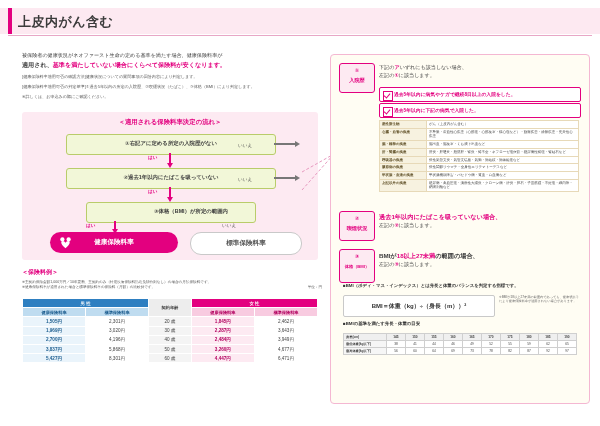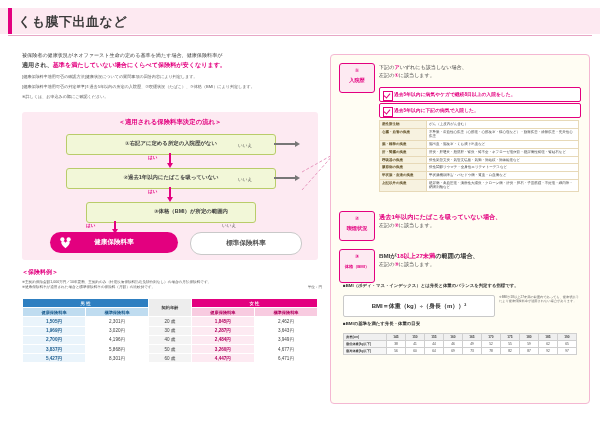--- a/index.html
+++ b/index.html
@@ -98,21 +98,21 @@
   .btable td.v{background:#fff;color:#444;}
 </style>
 </head>
 <body>
 
 <div class="page">
 
   <div class="title-bar">
     <div class="bg"></div>
     <div class="bar"></div>
-    <div class="txt">くも膜下出血など</div>
+    <div class="txt">上皮内がん含む</div>
   </div>
   <div class="title-rule"></div>
 
   <div class="lead">
     <span>被保険者の健康状況がネオファースト生命の定める基準を満たす場合、健康保険料率が</span><br>
     <span class="big">適用され、</span><span class="pink">基準を満たしていない場合にくらべて保険料が安くなります。</span>
     <span class="note">[健康保険料率適用可否の確認方法]健康状況についての質問事項の回答内容により判定します。</span>
     <span class="note">[健康保険料率適用可否の判定基準]①過去5年以内の所定の入院歴、②喫煙状況（たばこ）、③体格（BMI）により判定します。</span>
     <span class="note">※詳しくは、お申込みの際にご確認ください。</span>
   </div>

